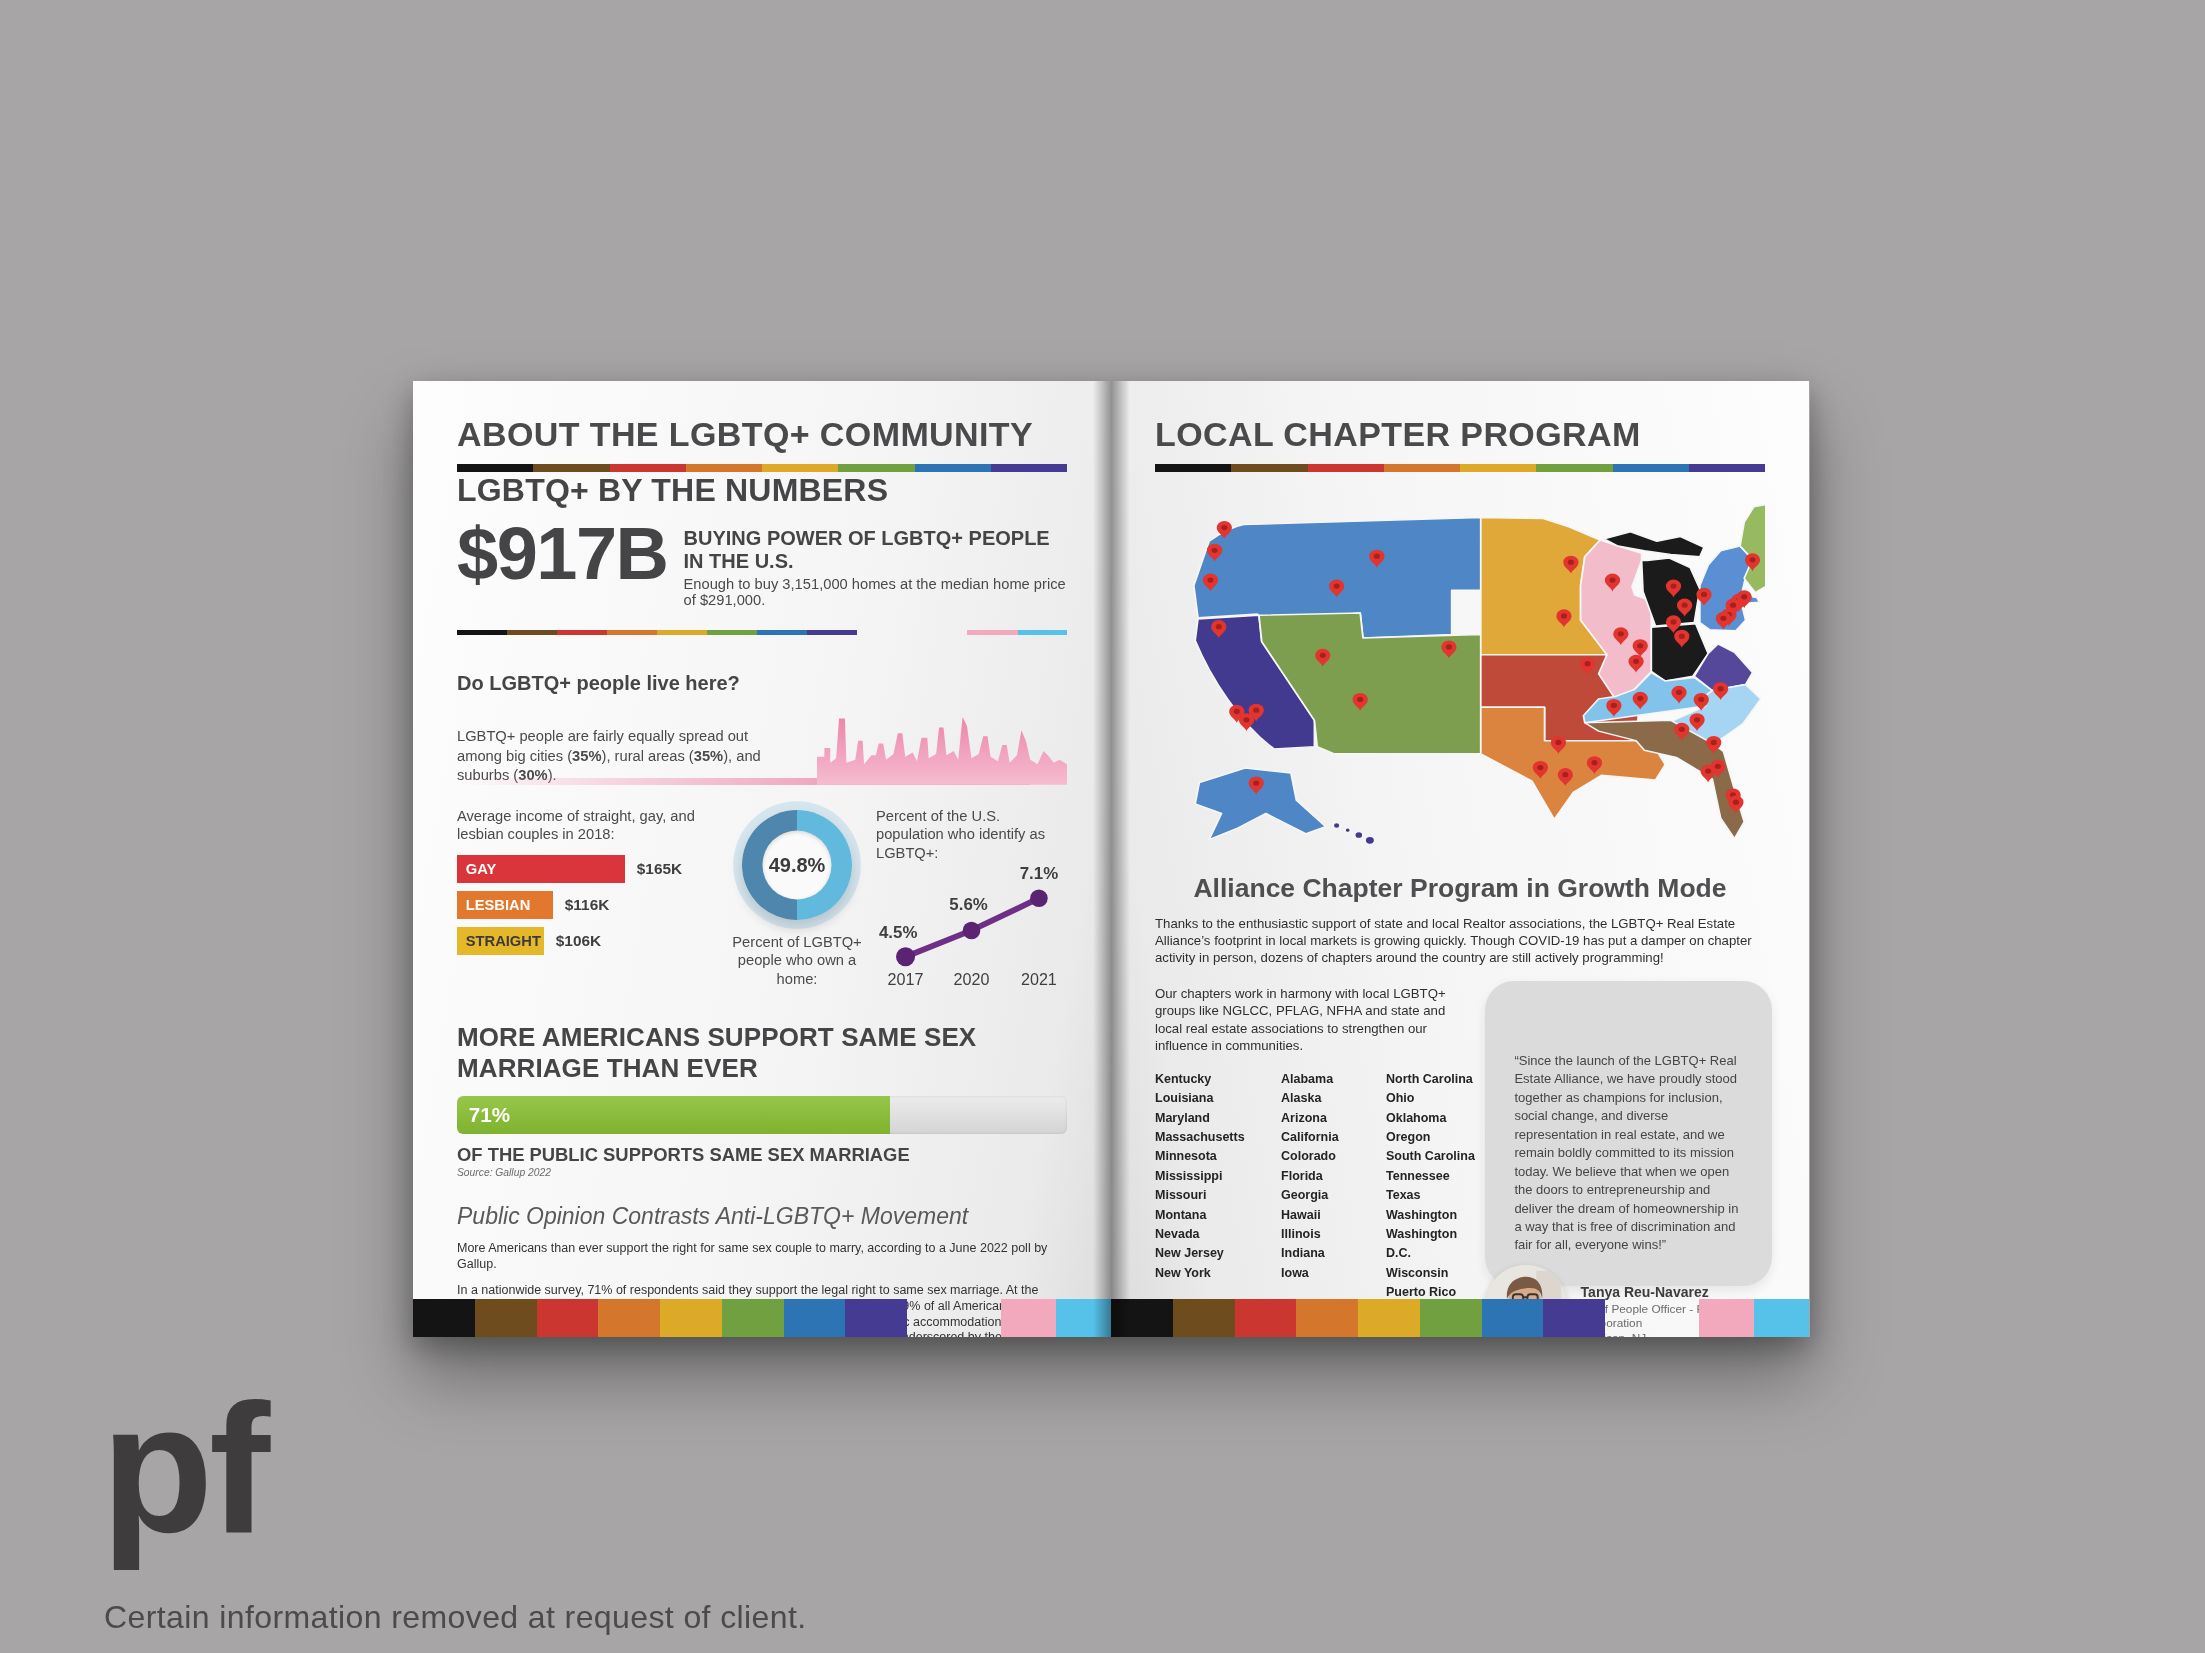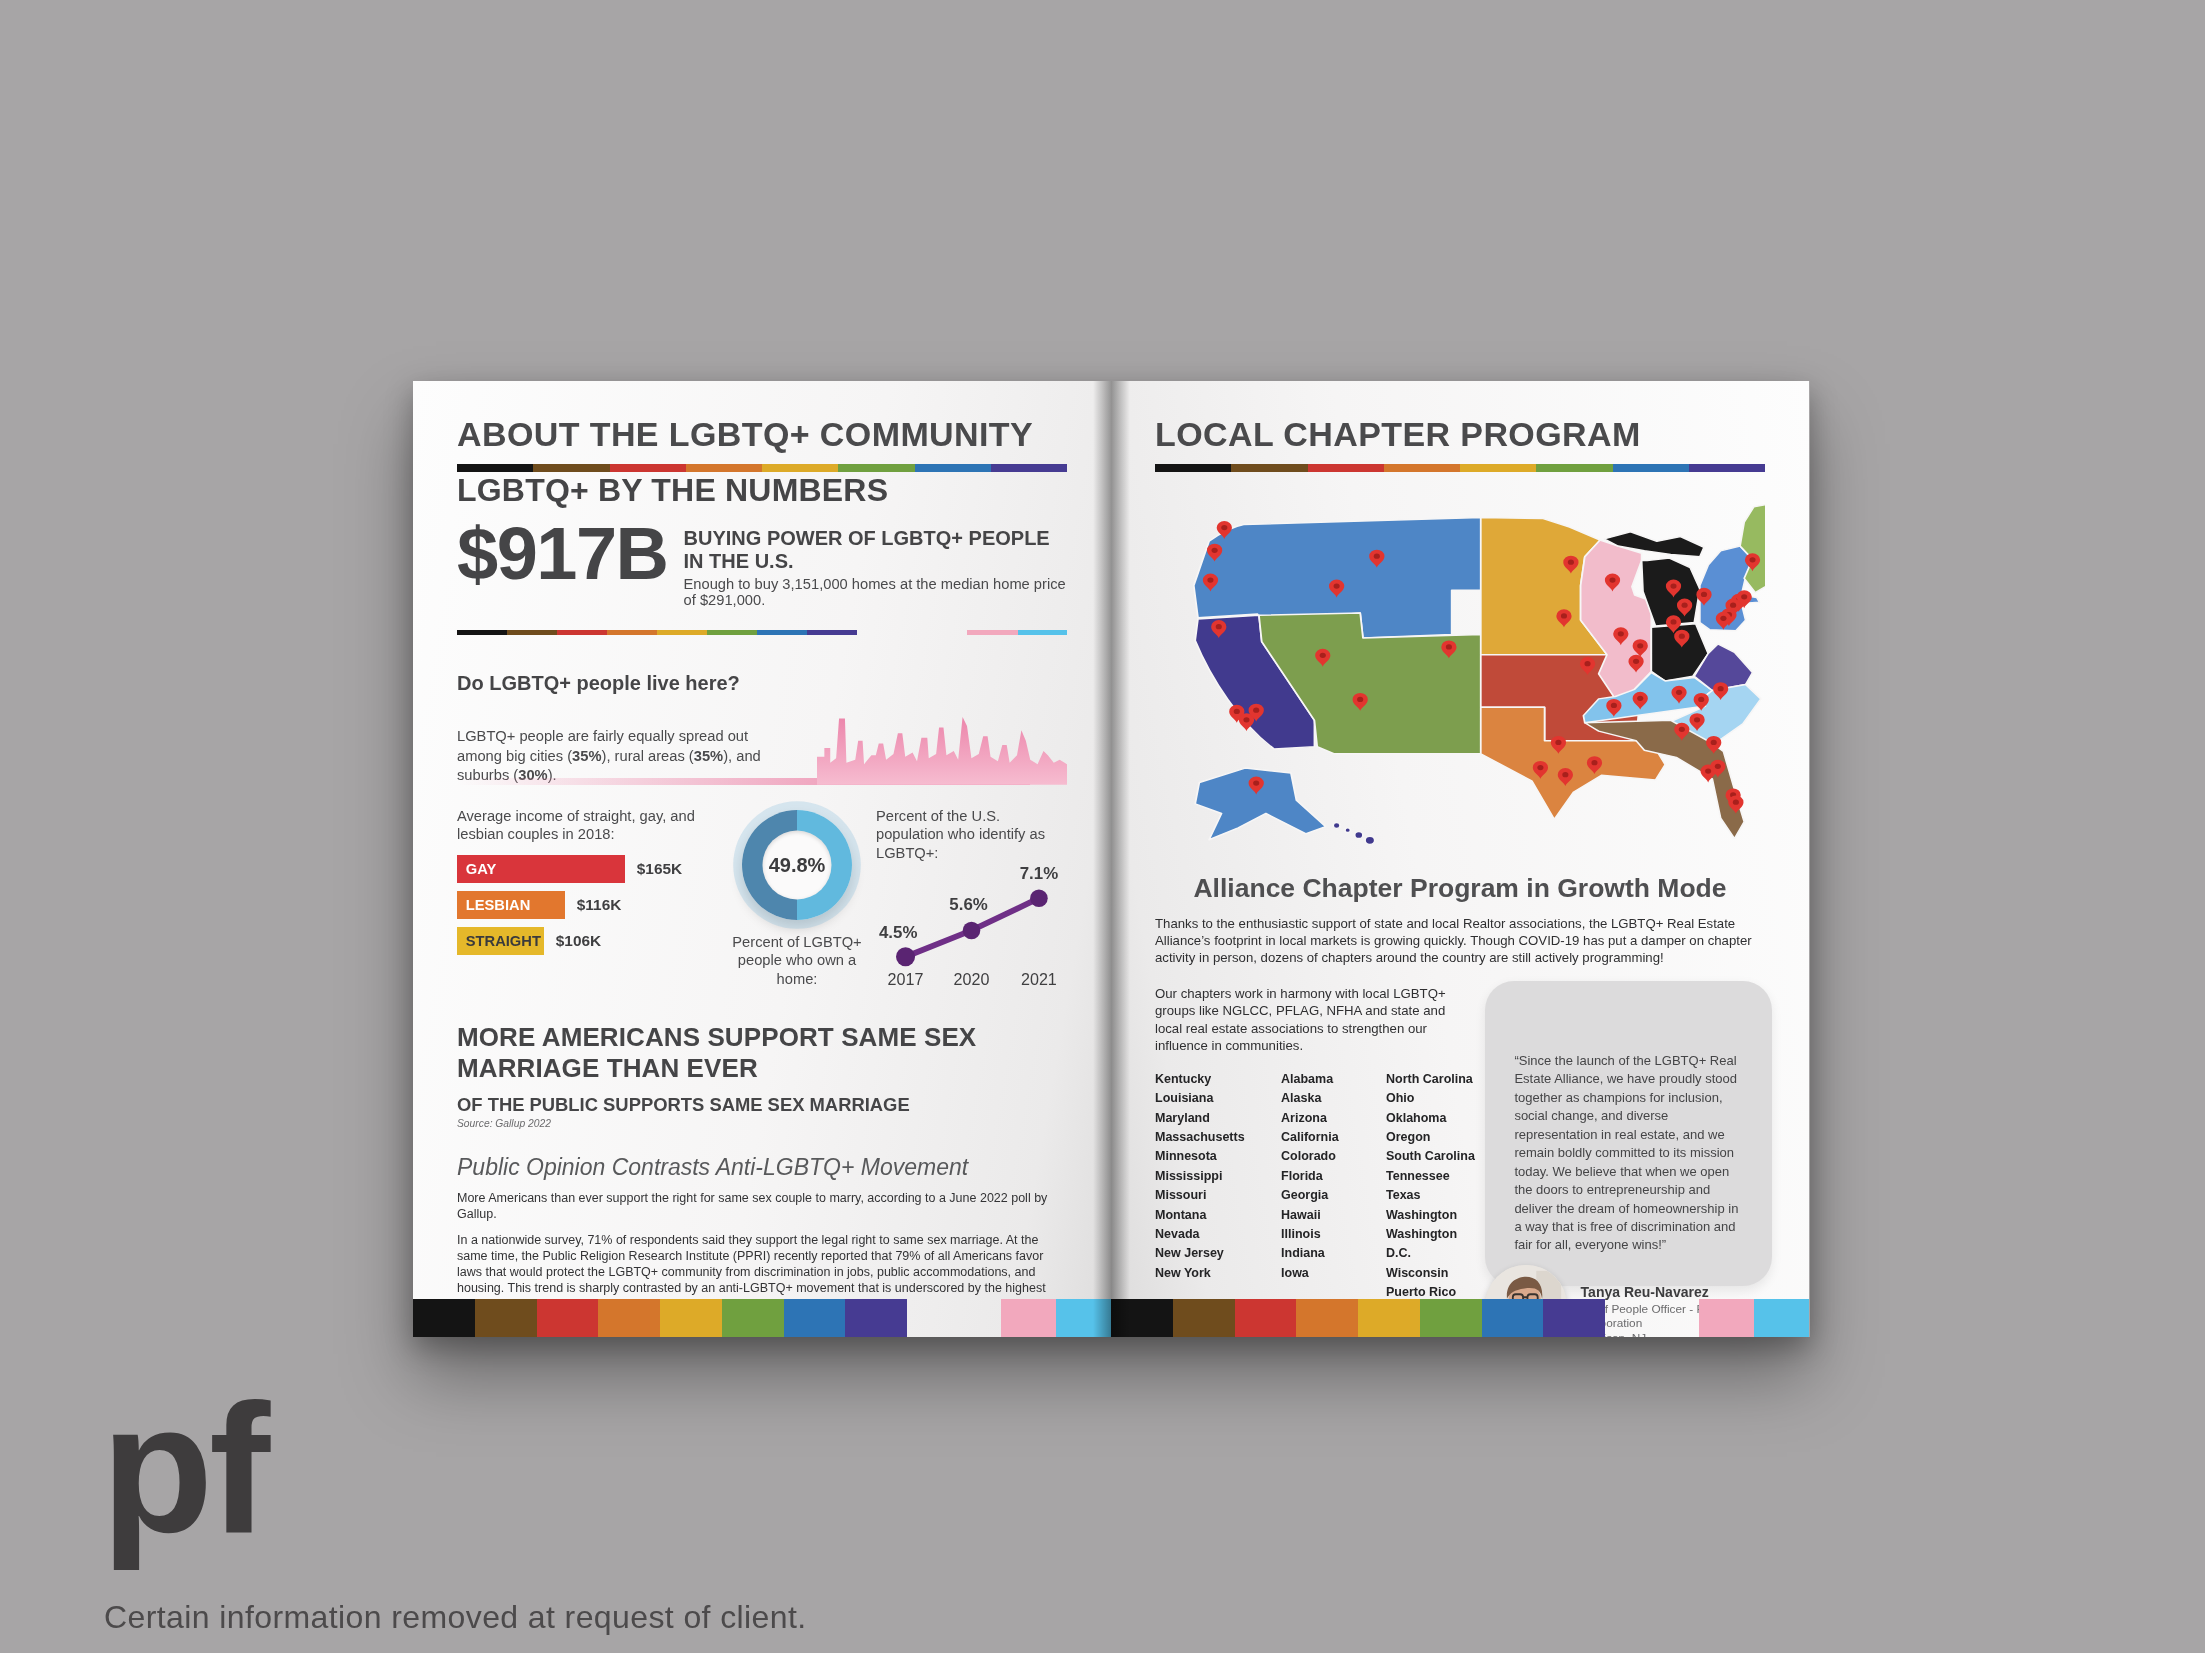--- a/index.html
+++ b/index.html
@@ -176,21 +176,21 @@
         <div class="stats-row">
           <div class="stats-col1">
             <div class="cap">Average income of straight, gay, and lesbian couples in 2018:</div>
             <div class="ibar-row">
               <div class="ibar" style="width:168px;background:#d9353b;">
                   <span style="color:#fff;">GAY</span>
                 </div>
               <div class="ibar-val">$165K</div>
             </div>
             <div class="ibar-row">
-              <div class="ibar" style="width:108px;background:#e2772e;">
+              <div class="ibar" style="width:96px;background:#e2772e;">
                   <span style="color:#fff;">LESBIAN</span>
                 </div>
               <div class="ibar-val">$116K</div>
             </div>
             <div class="ibar-row">
               <div class="ibar" style="width:87px;background:#e5b82a;">
                   <span style="color:#3a3a3c;">STRAIGHT</span>
                 </div>
               <div class="ibar-val">$106K</div>
             </div>
@@ -216,20 +216,25 @@
               <text x="126" y="64" font-size="23" font-weight="bold" fill="#3f3f41" text-anchor="middle">5.6%</text>
               <text x="222" y="22" font-size="23" font-weight="bold" fill="#3f3f41" text-anchor="middle">7.1%</text>
               <text x="40" y="166" font-size="22" fill="#3f3f41" text-anchor="middle">2017</text>
               <text x="130" y="166" font-size="22" fill="#3f3f41" text-anchor="middle">2020</text>
               <text x="222" y="166" font-size="22" fill="#3f3f41" text-anchor="middle">2021</text>
             </svg>
           </div>
         </div>
 
         <div class="headline2">MORE AMERICANS SUPPORT SAME SEX MARRIAGE THAN EVER</div>
+        <div class="progress">
+          <div class="progress-fill" style="width:71%;background:linear-gradient(#97c74a,#7fb22f);">
+            <span>71%</span>
+          </div>
+        </div>
         <div class="progress-sub">OF THE PUBLIC SUPPORTS SAME SEX MARRIAGE</div>
         <div class="src">Source: Gallup 2022</div>
 
         <div class="op-head">Public Opinion Contrasts Anti-LGBTQ+ Movement</div>
         <div class="para">More Americans than ever support the right for same sex couple to marry, according to a June 2022 poll by Gallup.</div>
         <div class="para">In a nationwide survey, 71% of respondents said they support the legal right to same sex marriage. At the same time, the Public Religion Research Institute (PPRI) recently reported that 79% of all Americans favor laws that would protect the LGBTQ+ community from discrimination in jobs, public accommodations, and housing. This trend is sharply contrasted by an anti-LGBTQ+ movement that is underscored by the highest number of anti-LGBTQ+ legislation in recent history.</div>
 
       </div>
 
       <div class="bottom-bar">

